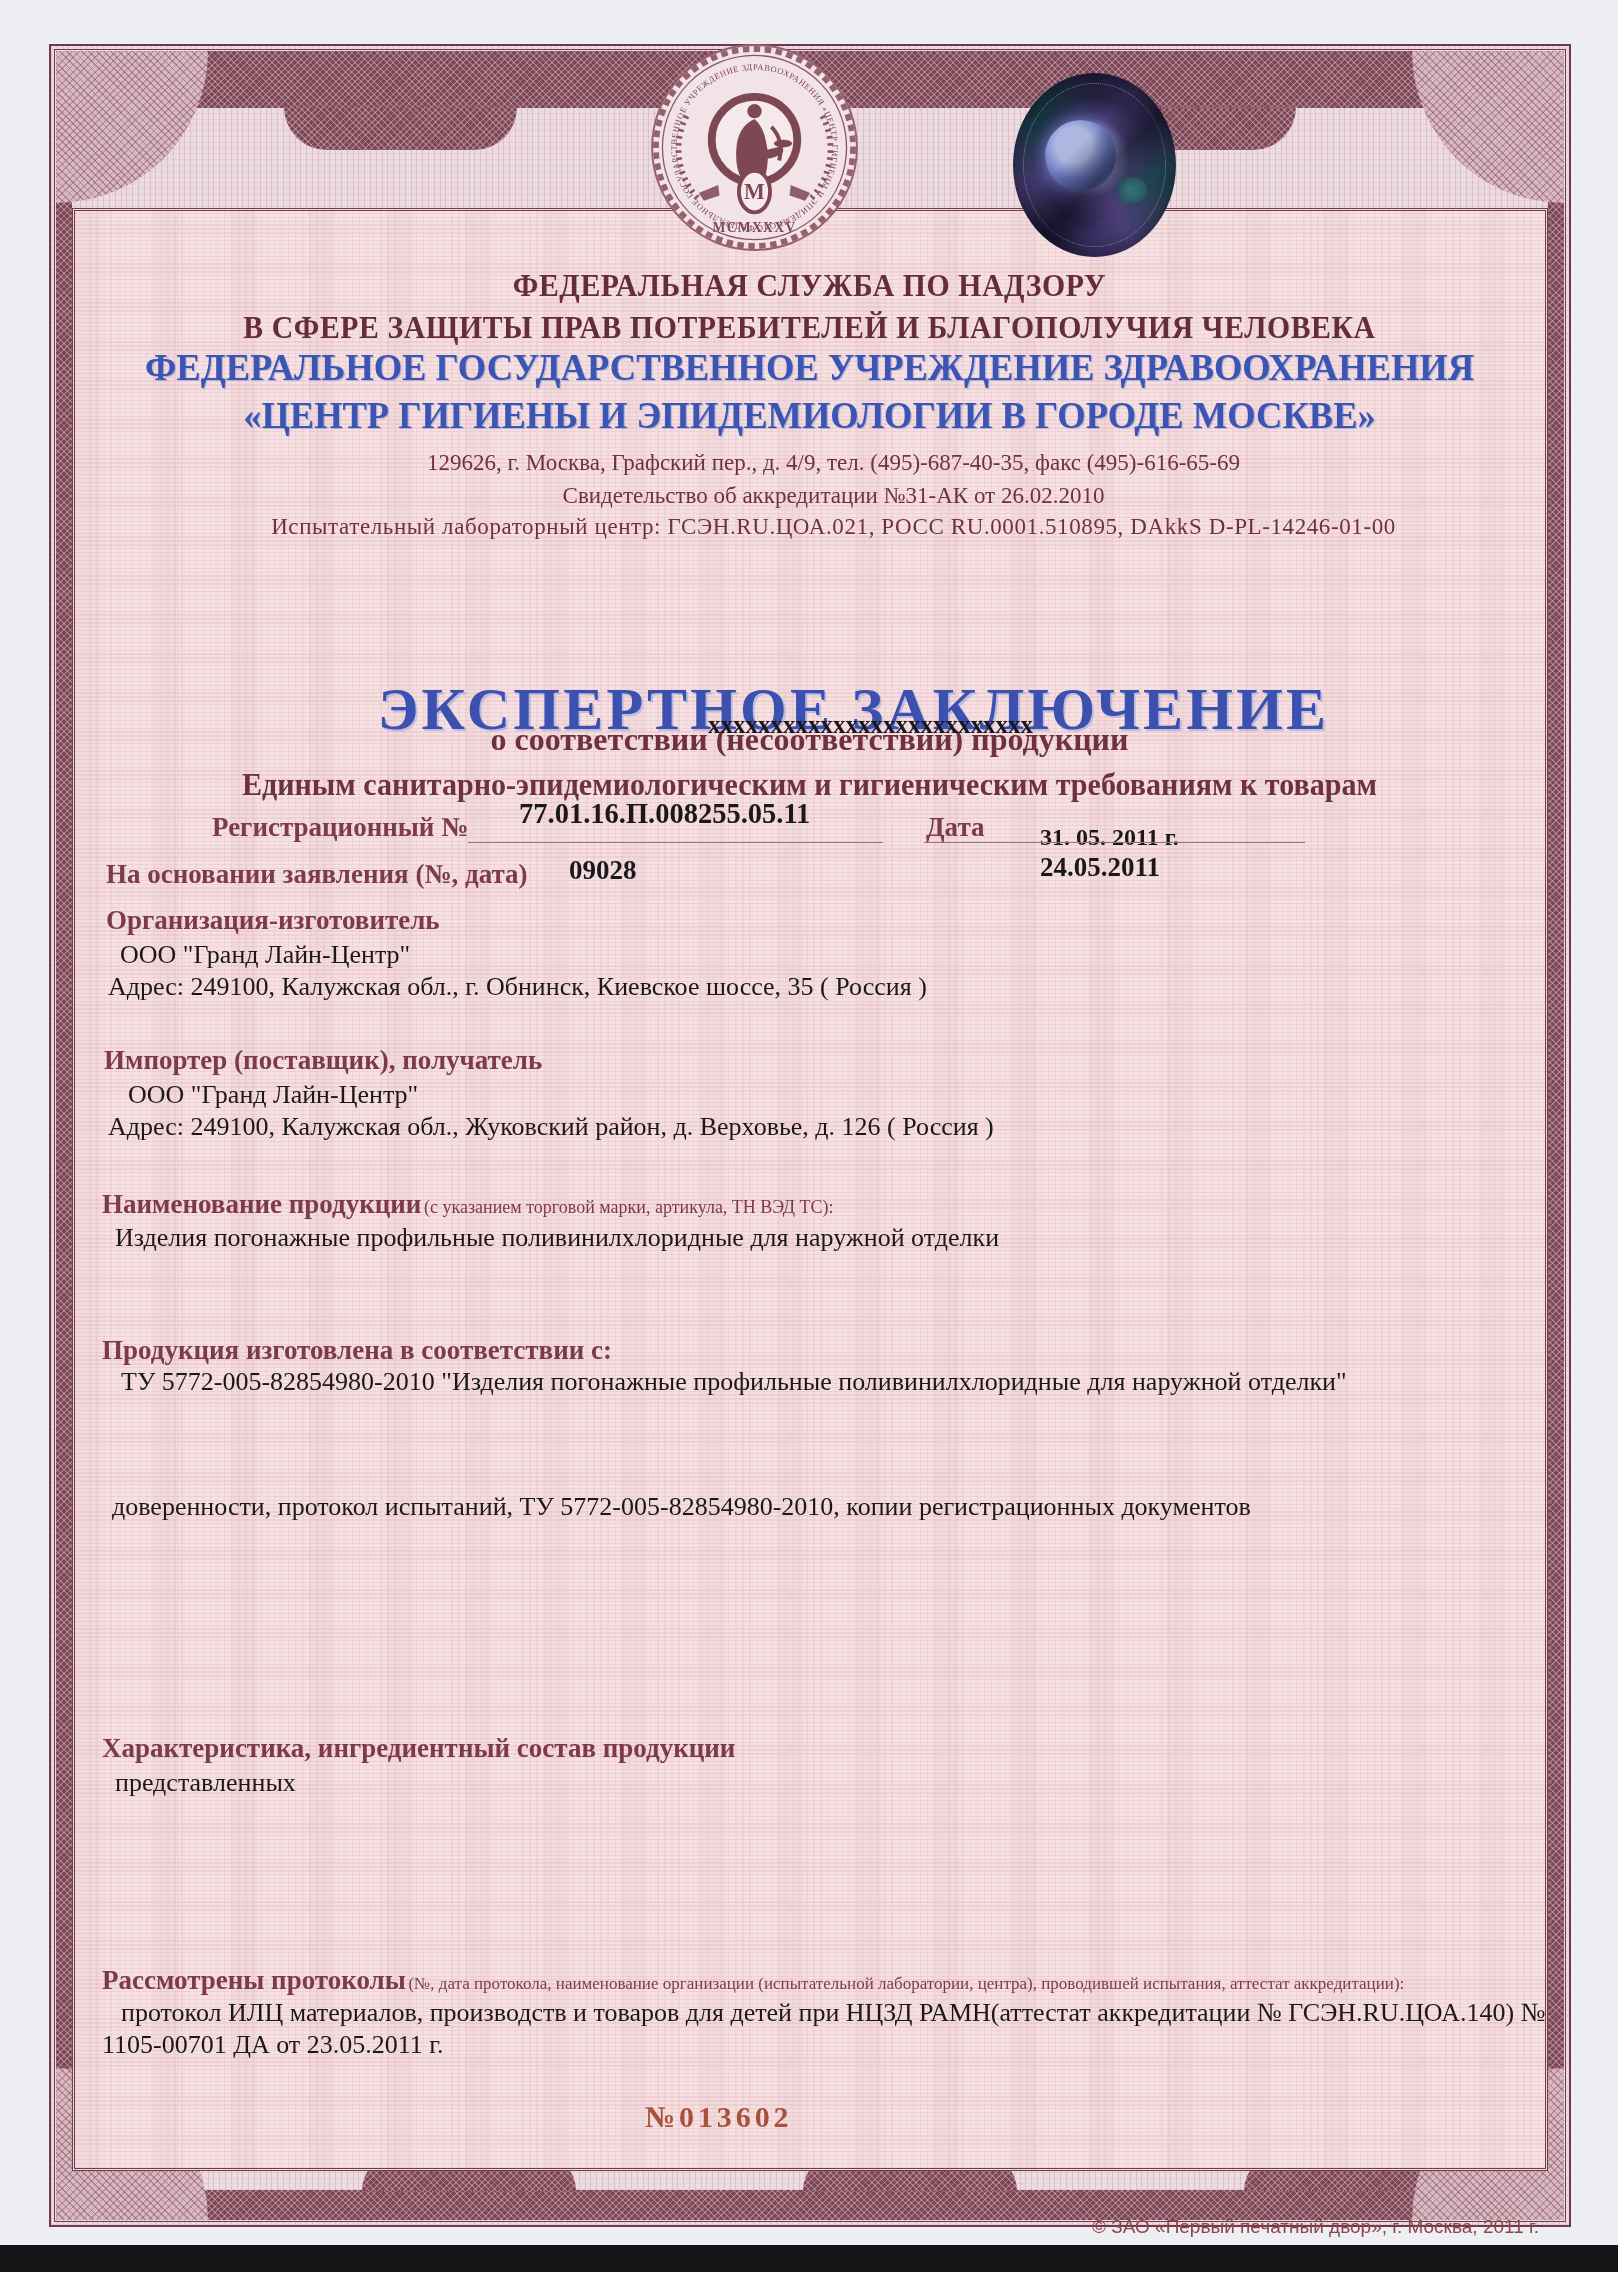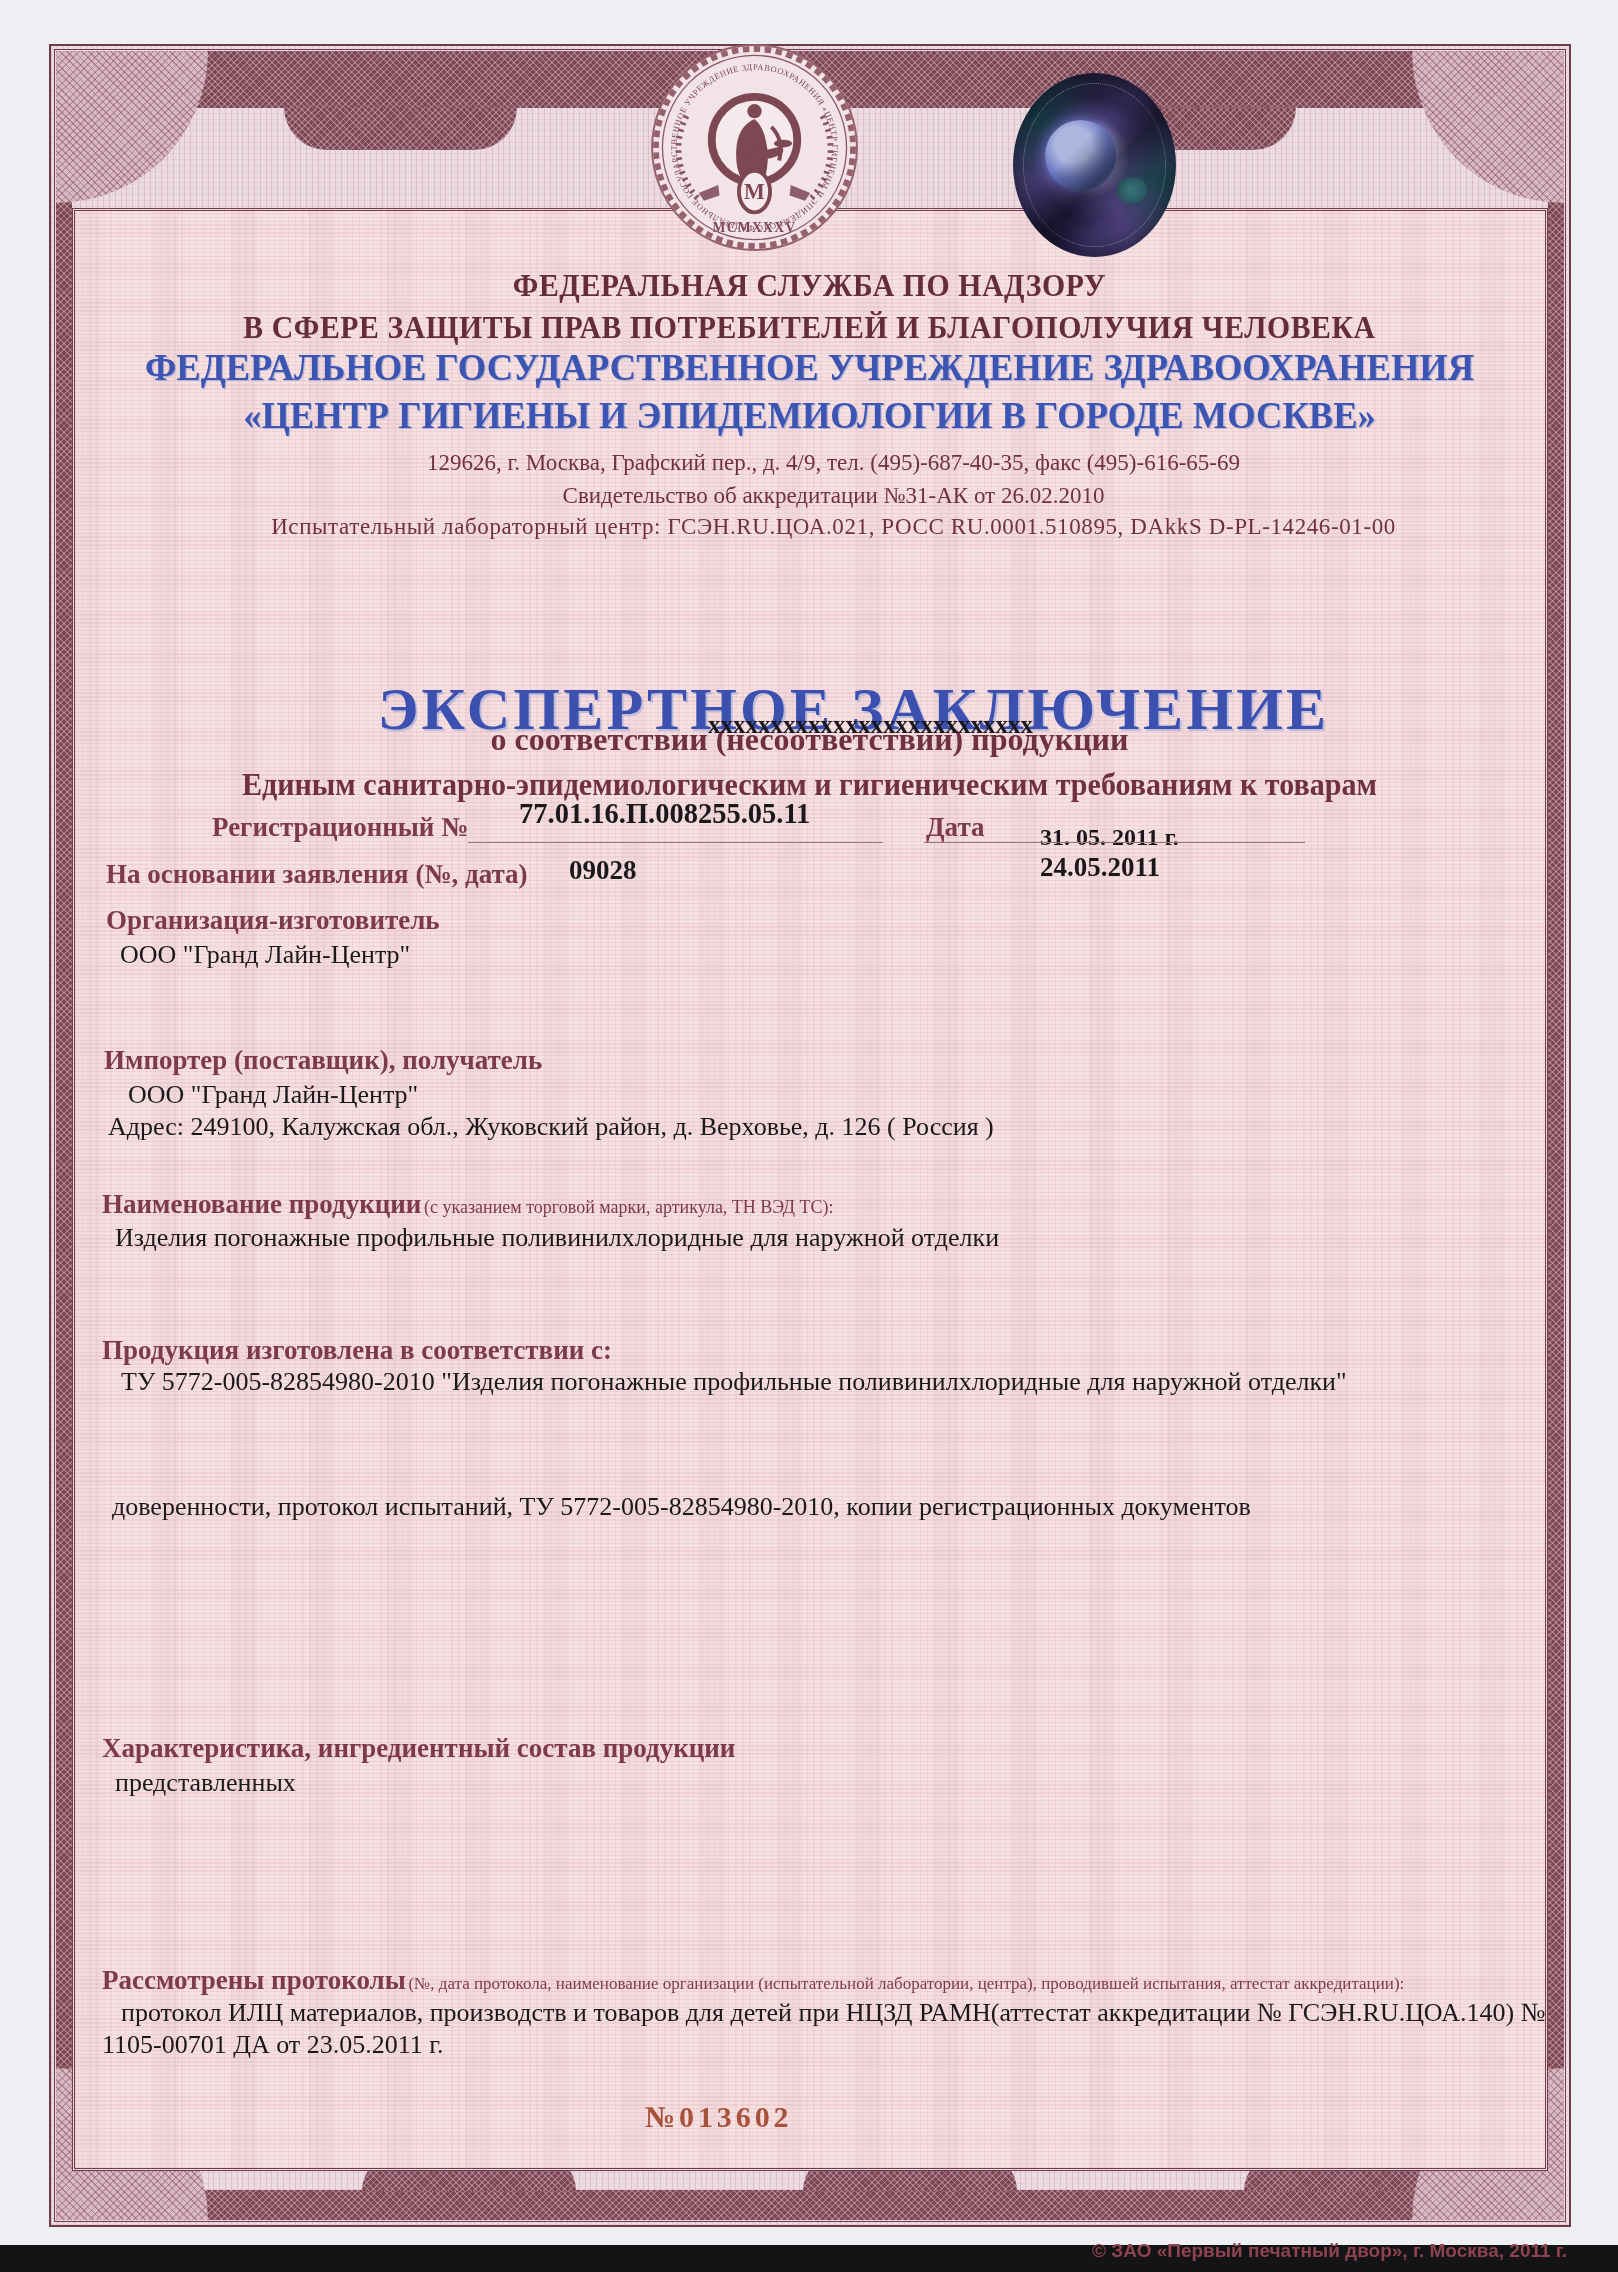--- a/index.html
+++ b/index.html
@@ -71,21 +71,21 @@
   .title-main{font-size:60px;font-weight:700;color:#3c50b0;letter-spacing:3.2px;
     text-shadow:1.9px 1.9px 0 rgba(140,160,215,.5), 0 0 1.3px rgba(255,255,255,.35);}
   .subtitle{font-size:32px;font-weight:700;color:#6f3040;}
   .subtitle span{white-space:pre;}
   .struck{position:relative;display:inline-block;}
   .xxx{position:absolute;left:-7.8px;top:-10.4px;font-size:25px;font-weight:700;color:#1a171c;letter-spacing:0;}
   .sub2{font-size:31px;font-weight:700;color:#6f3040;transform:scaleX(.97);}
   .bold{font-weight:700;}
   .uline{position:absolute;height:1.3px;background:#9a6e7b;}
   .serial{font-size:30px;font-weight:700;color:#a8523c;letter-spacing:3.9px;}
-  .copyright{font-family:"Liberation Sans",sans-serif;font-size:19px;font-weight:700;color:#8e4350;margin-top:24px;}
+  .copyright{font-family:"Liberation Sans",sans-serif;font-size:19px;font-weight:400;color:#8e4350;}
 </style>
 </head>
 <body>
 
 <div id="page">
   <div id="paper"></div>
 
   <div id="frame">
     <div class="strip top xhatch"></div>
     <div class="strip bottom xhatch"></div>
@@ -157,20 +157,21 @@
   <div class="t label" style="left:926px;top:812px;">Дата</div>
   <div class="t val bold" style="left:1040px;top:824px;font-size:24px;font-family:Liberation Serif, serif;">31. 05. 2011 г.</div>
   <div class="uline" style="left:924px;top:842px;width:381px;"></div>
 
   <div class="t label" style="left:106px;top:859px;">На основании заявления (№, дата)</div>
   <div class="t val bold" style="left:569px;top:855px;font-size:27px;">09028</div>
   <div class="t val bold" style="left:1040px;top:852px;font-size:27px;">24.05.2011</div>
 
   <div class="t label" style="left:106px;top:905px;">Организация-изготовитель</div>
   <div class="t val" style="left:120px;top:940px;">ООО "Гранд Лайн-Центр"</div>
+  <div class="t val" style="left:108px;top:972px;">Адрес: 249100, Калужская обл., г. Обнинск, Киевское шоссе, 35 ( Россия )</div>
 
   <div class="t label" style="left:104px;top:1045px;">Импортер (поставщик), получатель</div>
   <div class="t val" style="left:128px;top:1080px;">ООО "Гранд Лайн-Центр"</div>
   <div class="t val" style="left:108px;top:1112px;">Адрес: 249100, Калужская обл., Жуковский район, д. Верховье, д. 126 ( Россия )</div>
 
   <div class="t" style="left:102px;top:1189px;">
     <span class="label">Наименование продукции</span>
     <span class="note">(с указанием торговой марки, артикула, ТН ВЭД ТС):</span>
   </div>
   <div class="t val" style="left:115px;top:1223px;">Изделия погонажные профильные поливинилхлоридные для наружной отделки</div>

